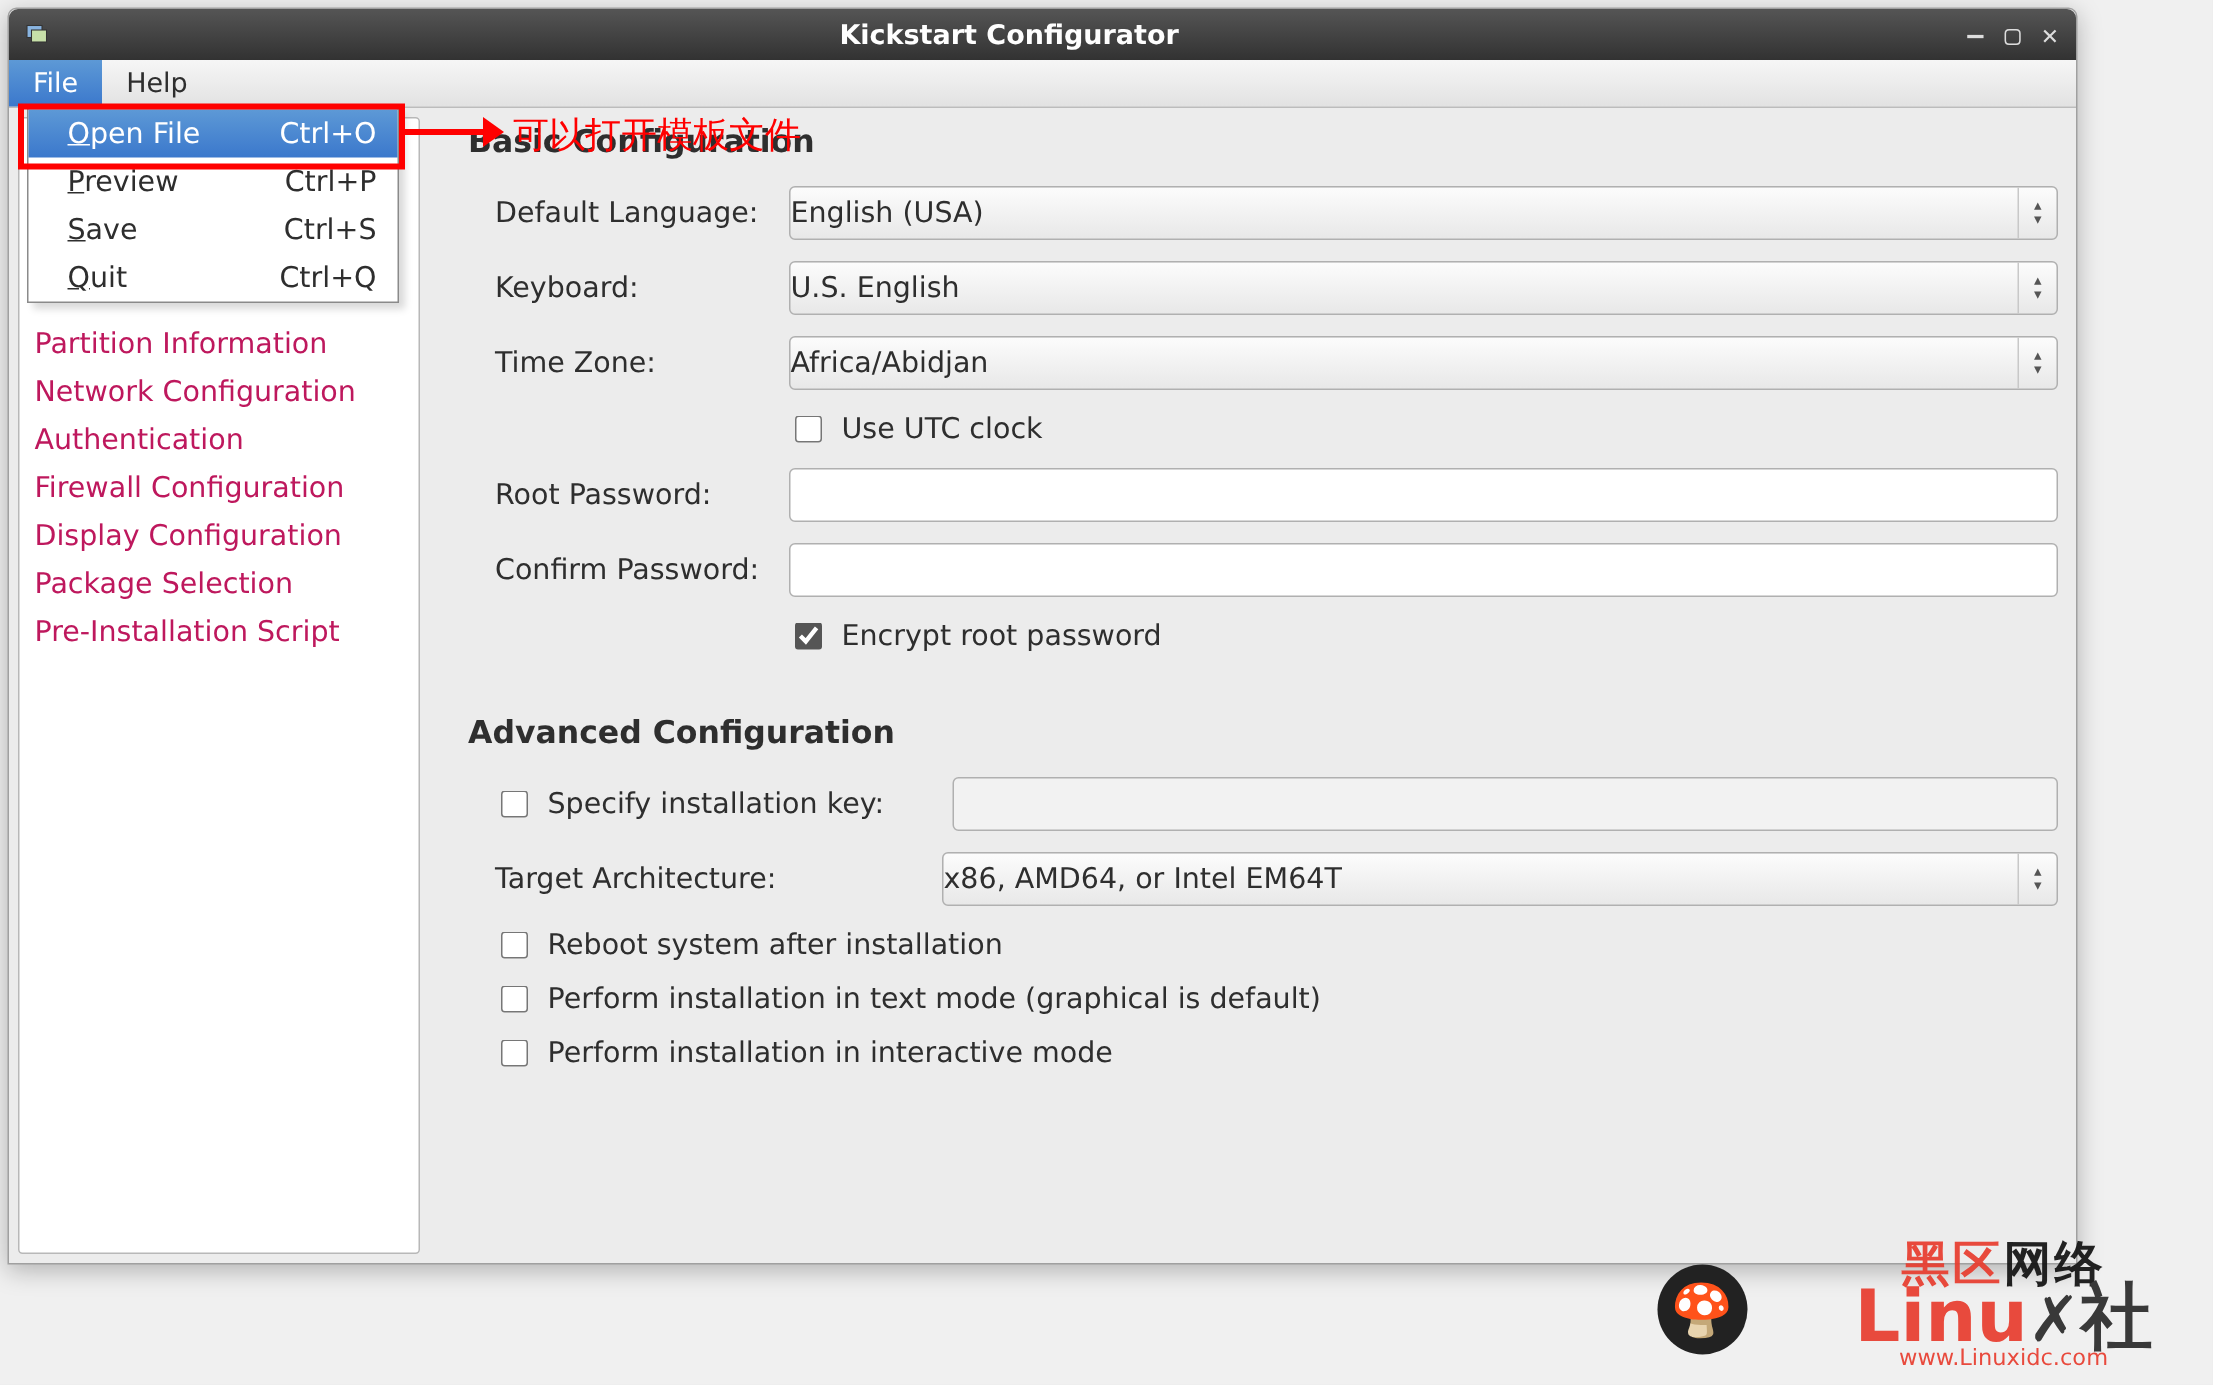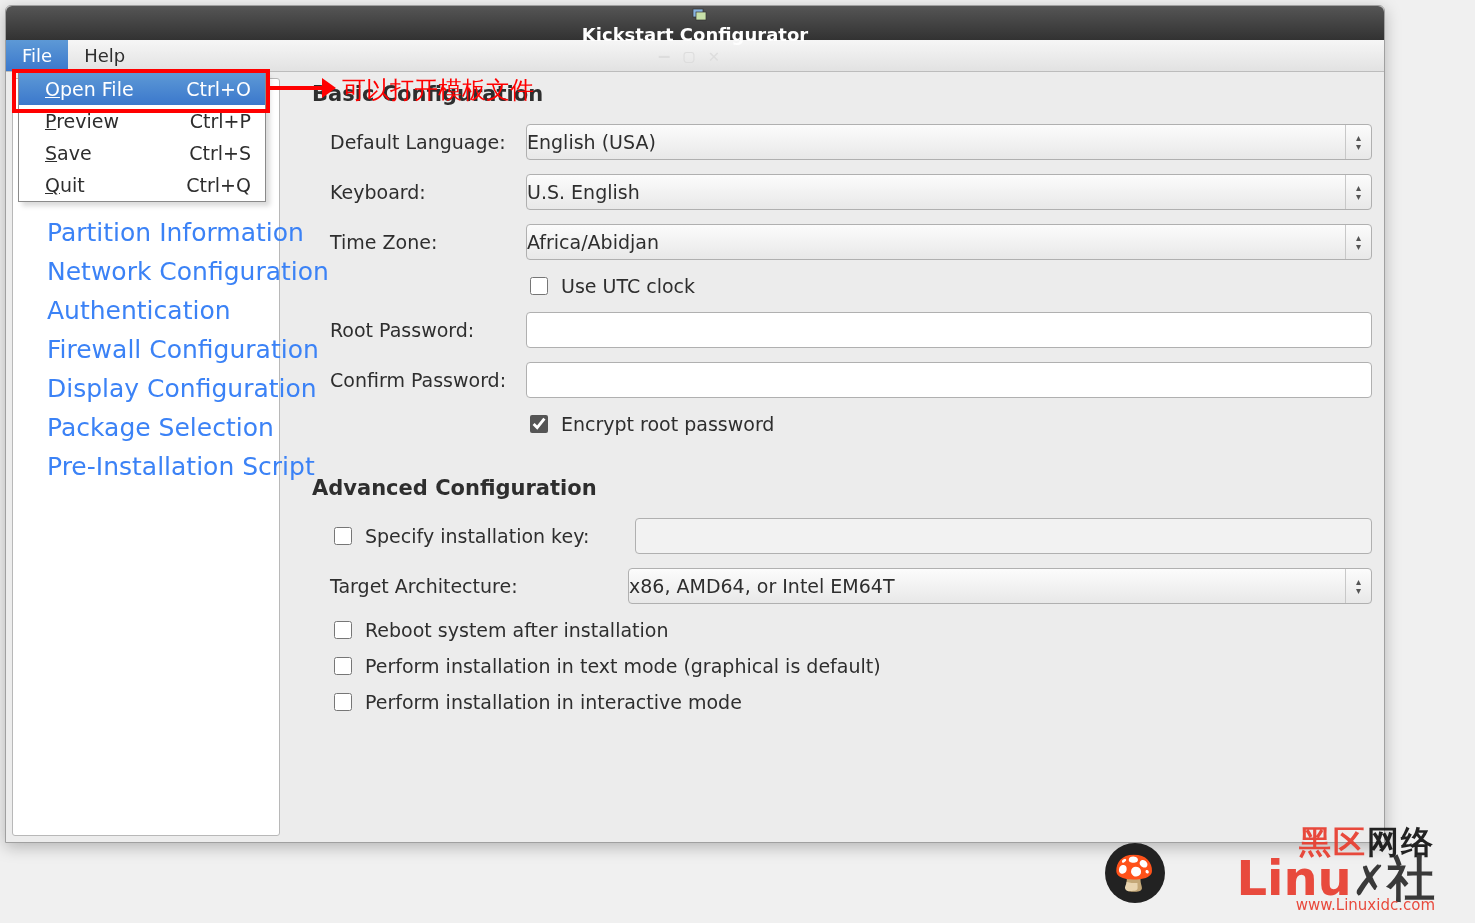--- a/index.html
+++ b/index.html
@@ -29,21 +29,20 @@
   .titlebar {
     background: linear-gradient(#555,#323232);
     height: 34px;
     display: flex;
     align-items: center;
     color: #fefefe;
     font-weight: bold;
     font-size: 18px;
     border-radius: 6px 6px 0 0;
     position: relative;
-    flex-direction: column;
   }
   .titlebar-icon {
     width: 18px; height:18px; margin-left:10px;
     display:flex; align-items:center; justify-content:center;
   }
   .titlebar-title {
     flex:1;
     text-align:center;
   }
   .titlebar-controls {
@@ -149,24 +148,23 @@
     background:#fff;
     position:relative;
     margin:6px;
     border:1px solid #b8b8b8;
     border-radius:3px;
   }
   .sidebar-inner { padding-top:134px; }
   .sidebar-item {
     padding:5px 10px;
     cursor:pointer;
-    font-size:25px;
-    color:#3b82f6;
+    font-size:19px;
+    color:#be185d;
     white-space:nowrap;
-    margin-left:24px;
   }
   .content {
     flex:1;
     padding: 6px 12px 12px 44px;
   }
   .section-title {
     font-weight:bold;
     font-size:21px;
     margin: 4px 0 18px -18px;
   }
@@ -246,21 +244,21 @@
     width:280px;
     flex-shrink:0;
     text-align:left;
     font-size:19px;
   }
   
   .watermark {
     position:absolute;
     right:40px;
     bottom:10px;
-    text-align:right;
+    text-align:center;
     line-height:1;
     z-index:5;
     opacity:0.92;
   }
   .wm-icon {
     position:absolute;
     right:310px;
     bottom:20px;
     width:60px;height:60px;
     border-radius:50%;

